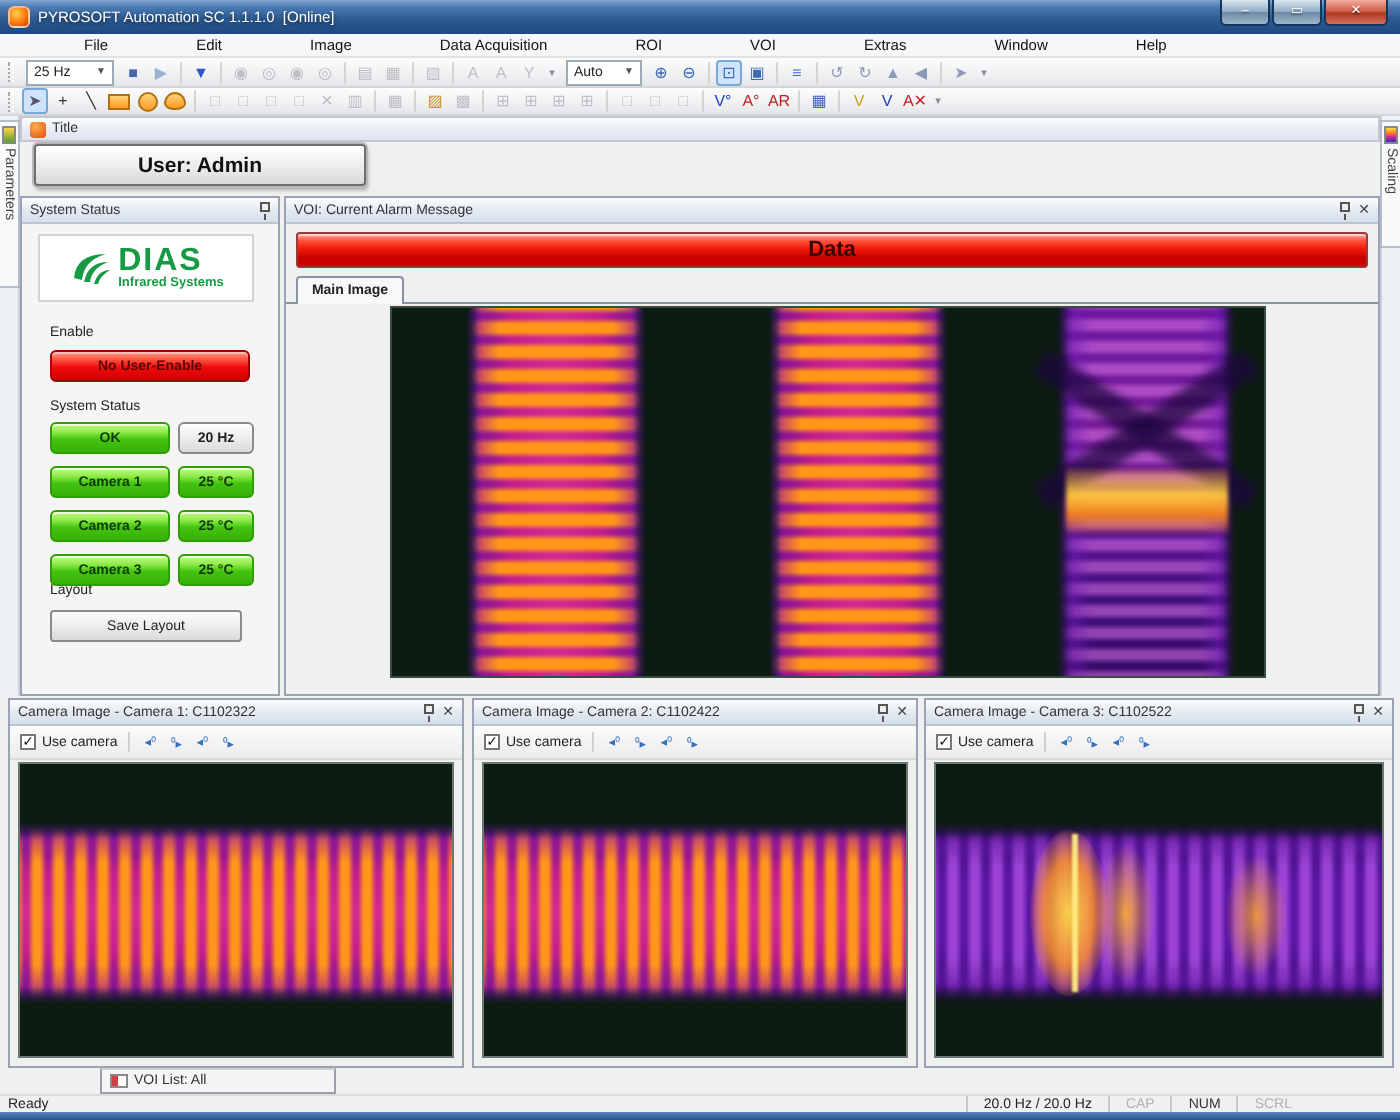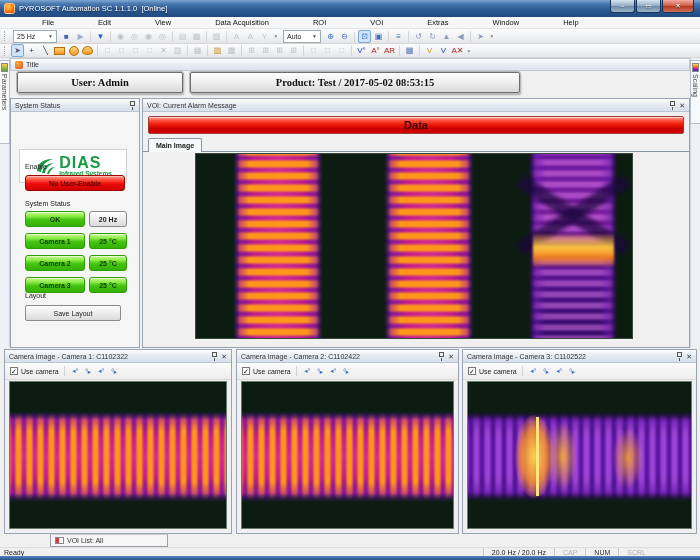--- a/index.html
+++ b/index.html
@@ -50,21 +50,21 @@
   
   .title-header { position:absolute; left:10px; top:58px; width:680px; height:13px;
     background:linear-gradient(180deg,#fcfdfe,#e7ecf4 55%,#dde4ef); border:1px solid #c2c8d2;
     display:flex; align-items:center; gap:3px; padding:0 4px; font-size:7px; color:#333; }
   .title-hdr-icon { width:8px; height:8px; border-radius:2px;
     background:radial-gradient(circle at 35% 30%,#ffb04a,#e04a10); }
   .header-area { position:absolute; left:10px; top:71px; width:680px; height:27px; background:#f0f0f0; }
   .btn3d { position:absolute; top:1px; height:21px; border:1px solid #6e6e6e; border-radius:2px;
     background:linear-gradient(180deg,#ffffff,#ececec 55%,#d9d9d9);
     box-shadow:0 0 0 1px #b8b8b8, 1px 2px 2px rgba(0,0,0,.3), inset 0 1px 0 #fff;
-    font-weight:bold; font-size:10.5px; color:#111; display:flex; align-items:center; justify-content:center;font-family:Liberation Serif, serif; }
+    font-weight:bold; font-size:10.5px; color:#111; display:flex; align-items:center; justify-content:center; }
   .btn-user { left:7px; width:166px; } .btn-product { left:180px; width:330px; } .btn-admin { left:514px; width:163px; }
 
   
   .strip { position:absolute; top:58px; height:290px; width:10px; background:#edf0f4; }
   .strip.left { left:0; border-right:1px solid #ccd1da; }
   .strip.right { left:690px; border-left:1px solid #ccd1da; }
   .vtab { position:absolute; top:2px; width:10px; background:#f8f9fb; border:1px solid #b5bcc9;
     display:flex; flex-direction:column; align-items:center; padding:2px 0; gap:2px; }
   .strip.left .vtab { left:0; border-left:none; height:84px; }
   .strip.right .vtab { right:0; border-right:none; height:64px; }
@@ -78,21 +78,21 @@
   .dock-header { height:13px; background:linear-gradient(180deg,#fcfdfe,#e4eaf2 50%,#d6dfeb);
     border-bottom:1px solid #bcc4d0; display:flex; align-items:center; padding:0 4px; font-size:7px; color:#333; }
   .hdr-icons { margin-left:auto; display:flex; gap:4px; align-items:center; }
   .pin { width:5px; height:5px; border:1px solid #555; background:#eee; position:relative; margin-top:-3px; flex:none; }
   .pin::after { content:""; position:absolute; left:1px; top:5px; width:1px; height:3px; background:#555; }
   .close-x { font-size:7px; color:#444; line-height:1; }
 
   
   #sys-panel { left:10px; top:98px; width:130px; height:250px; background:#f5f5f5; }
   .logo-box { position:absolute; left:8px; top:18px; width:108px; height:34px; background:#fff;
-    border:1px solid #d2d2d2; display:flex; align-items:center; justify-content:center; gap:3px;margin-top:32px; }
+    border:1px solid #d2d2d2; display:flex; align-items:center; justify-content:center; gap:3px; }
   .brand-txt { text-align:left; }
   .brand-name { font-weight:bold; font-size:16px; color:#169a43; letter-spacing:1px; line-height:14px; }
   .brand-sub { font-size:6.5px; color:#169a43; font-weight:bold; text-align:right; }
   .panel-label { position:absolute; left:14px; font-size:7px; color:#222; }
   .enable-btn { position:absolute; left:14px; top:76px; width:100px; height:16px; border-radius:3px;
     border:1px solid #a00000; background:linear-gradient(180deg,#ff9a8a,#ff4a3a 30%,#ee0c0c 55%,#d00000);
     box-shadow:inset 0 1px 0 rgba(255,255,255,.4);
     font-weight:bold; font-size:7px; color:#5c0400; display:flex; align-items:center; justify-content:center; }
   .status-rows { position:absolute; left:14px; top:112px; }
   .status-row { display:flex; margin-bottom:6px; }
@@ -203,21 +203,21 @@
     <span class="win-btn">–</span>
     <span class="win-btn">▭</span>
     <span class="win-btn close">✕</span>
   </span>
 </div>
 
 <div class="menubar">
 
 <span class="menu-item">File</span>
     <span class="menu-item">Edit</span>
-    <span class="menu-item">View</span>
+    <span class="menu-item">Image</span>
     <span class="menu-item">Data Acquisition</span>
     <span class="menu-item">ROI</span>
     <span class="menu-item">VOI</span>
     <span class="menu-item">Extras</span>
     <span class="menu-item">Window</span>
     <span class="menu-item">Help</span>
   </div>
 
 <div class="toolbar tb1">
   <span class="grip"></span>
@@ -316,21 +316,20 @@
     </span>
 </div>
 
 <div class="title-header">
   <span class="title-hdr-icon"></span>
   <span>Title</span>
 </div>
 
 <div class="header-area">
   <div class="btn3d btn-user">User: Admin</div>
-  <div class="btn3d btn-product">Product: Test / 2017-05-02 08:53:15</div>
 </div>
 
 <div class="strip left">
   <div class="vtab">
     <span class="vtab-icon params"></span>
     <span class="vtext">Parameters</span>
   </div>
 </div>
 <div class="strip right">
   <div class="vtab">

